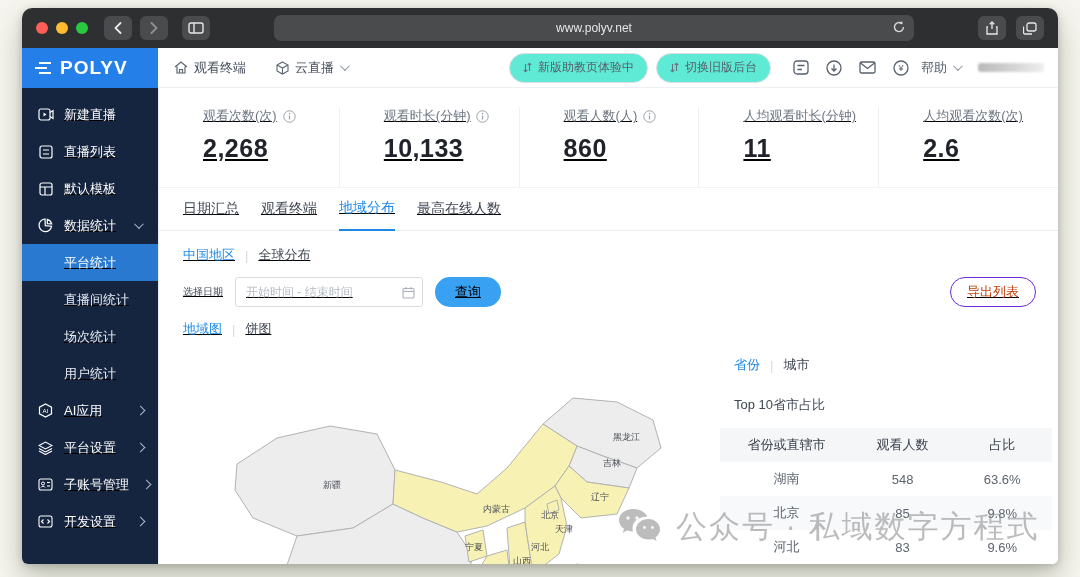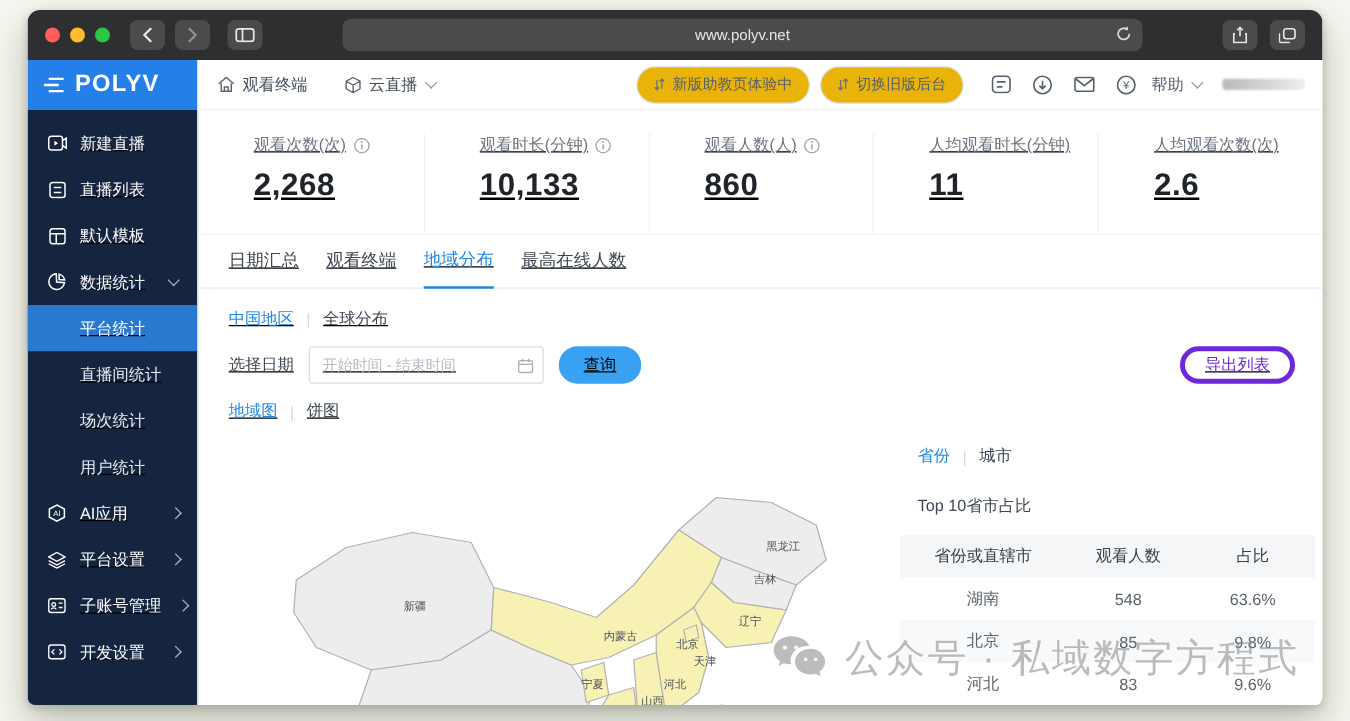--- a/index.html
+++ b/index.html
@@ -25,21 +25,21 @@
   
   .appheader { height:40px; display:flex; }
   .logo-block { width:136px; background:#2480e8; color:#fff; display:flex; align-items:center; padding-left:13px; gap:9px; flex:none; }
   .logo-text { font-weight:bold; font-size:19px; letter-spacing:1px; }
   .header-main { flex:1; background:#fff; border-bottom:1px solid #eceff3; display:flex; align-items:center; padding:0 14px 0 16px; gap:8px; }
   .hnav { display:flex; align-items:center; gap:6px; font-size:13px; color:#424c5a; margin-right:22px; cursor:default; }
   .chev { width:7px; height:7px; border-right:1.6px solid #8a93a0; border-bottom:1.6px solid #8a93a0; display:inline-block; }
   .chev.down { transform:rotate(45deg) translateY(-2px); }
   .chev.right { transform:rotate(-45deg); }
   .pill { height:30px; border:1px solid #dcdfe4; border-radius:16px; display:flex; align-items:center; gap:6px;
-    padding:0 13px; font-size:12px; color:#56606c; background:#eab308; }
+    padding:0 13px; font-size:12px; color:#56606c; background:#5eead4; }
   .hicons { display:flex; align-items:center; gap:17px; margin-left:14px; }
   .help { display:flex; align-items:center; gap:6px; font-size:13px; color:#56606c; margin-left:4px; }
   .blur-name { width:66px; height:9px; border-radius:3px; margin-left:10px;
     background:linear-gradient(90deg,#b9b9b9,#d8d8d8 60%,#efefef); filter:blur(1px); }
 
   
   .appbody { display:flex; height:476px;text-decoration:underline; }
   .sidebar { width:136px; background:#16253f; flex:none; padding-top:8px; color:#fff; }
   .s-item { height:37px; display:flex; align-items:center; padding-left:15px; gap:10px; font-size:13px; color:#fdfdfd; cursor:pointer; }
   .s-item .icon { width:17px; display:flex; justify-content:center; }
@@ -62,29 +62,29 @@
   .tab { font-size:14px; color:#3d4document4; color:#3e4652; padding-bottom:12px; cursor:pointer; }
   .tab { font-size:14px; color:#3e4652; padding-bottom:12px; cursor:pointer; }
   .tab.active { color:#1e88e5; border-bottom:2px solid #1e88e5; margin-bottom:-1px; }
 
   .toggle-row { margin:15px 0 0 24px; display:flex; align-items:center; gap:10px; font-size:13px; }
   .tg-link { color:#1e88e5; cursor:pointer; }
   .tg-plain { color:#3e4652; cursor:pointer; }
   .tg-sep { color:#d6dade; }
 
   .filter-row { margin-top:13px; padding:0 22px 0 24px; display:flex; align-items:center; gap:12px; }
-  .f-label { font-size:13px; color:#3e4652; }
+  .f-label { font-size:10px; color:#3e4652; }
   .date-input { width:188px; height:30px; border:1px solid #d9dde2; border-radius:3px; font-size:12px; color:#444;
     padding:0 26px 0 10px; background:#fff; }
   .date-input::placeholder { color:#b6bcc4; }
   .date-wrap { position:relative; display:flex; align-items:center; }
   .date-wrap .cal { position:absolute; right:8px; }
   .btn-query { height:30px; padding:0 20px; border:none; border-radius:15px; background:#38a1f2; color:#000000; font-size:13px; cursor:pointer; }
-  .btn-export { margin-left:auto; height:30px; padding:0 16px; border:4px solid #6d28d9; border-radius:15px;
-    background:#fff; color:#6d28d9; font-size:13px; cursor:pointer; }
+  .btn-export { margin-left:auto; height:30px; padding:0 16px; border:1px solid #6d28d9; border-radius:15px;
+    background:#fff; color:#c2410c; font-size:13px; cursor:pointer; }
   .view-row { margin:13px 0 0 24px; }
 
   
   .content-row { position:relative; }
   .right-panel { position:absolute; right:6px; top:8px; width:332px; }
   .panel-title { font-size:13px; color:#3e4652; margin:22px 0 0 14px; }
   table.rank { width:100%; margin-top:14px; border-collapse:collapse; font-size:13px; }
   table.rank th { background:#f4f6f8; color:#39404a; font-weight:normal; height:34px; }
   table.rank td { height:34px; text-align:center; color:#5c646e; }
   table.rank tr.alt td { background:#f8f9fb; }

